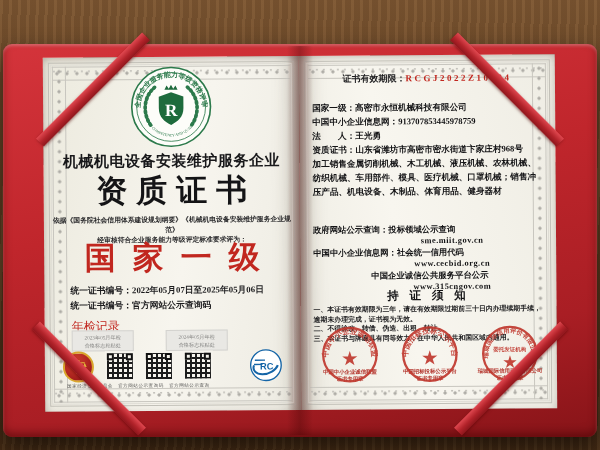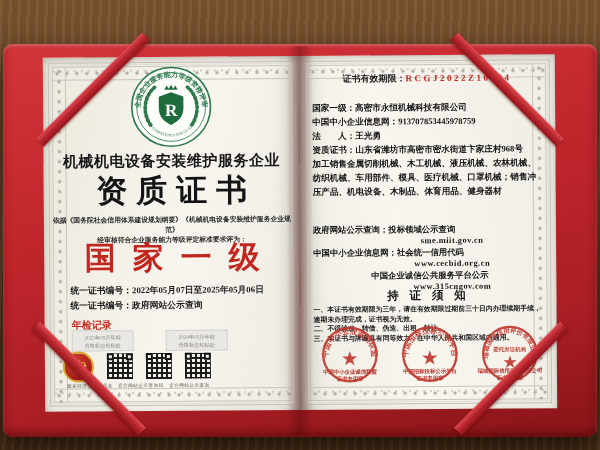--- a/index.html
+++ b/index.html
@@ -41,21 +41,21 @@
   .industry-title{position:absolute;top:95px;left:0;right:0;text-align:center;
     font-size:15px;font-weight:bold;color:#18181a;letter-spacing:.5px;}
   .cert-title{position:absolute;top:113px;left:0;right:0;text-align:center;
     font-size:31px;font-weight:bold;color:#141416;letter-spacing:9px;text-indent:9px;}
   .basis{position:absolute;top:158px;left:8px;right:8px;text-align:center;
     font-size:6.8px;line-height:10px;color:#2a2a2c;font-weight:bold;}
   .grade{position:absolute;top:180px;left:0;right:0;text-align:center;
     font-size:31px;font-weight:bold;color:#c1271f;letter-spacing:17px;text-indent:17px;}
   .kv{position:absolute;left:26px;font-size:8.8px;font-weight:bold;color:#1c1c1e;}
   .kv.validity{top:228px}.kv.evaltype{top:243px}
-  .annual-label{position:absolute;left:27px;top:261px;font-size:10px;font-weight:bold;color:#c1271f;}
+  .annual-label{position:absolute;left:27px;top:261px;font-size:12px;font-weight:normal;color:#c1271f;}
   .annual-row{position:absolute;left:27px;top:273px;display:flex;gap:32px;}
   .annual-box{width:62px;height:21px;background:#e9e8e4;border:1px solid #d4d3cf;
     color:#8a8a88;font-size:5.2px;line-height:7.5px;text-align:center;padding-top:3px;box-sizing:border-box;}
   .icon-row{position:absolute;left:18px;right:18px;top:293px;height:32px;display:flex;align-items:center;gap:13px;}
   .justice{width:31px;height:31px;border-radius:50%;flex:0 0 auto;
     background:radial-gradient(circle at 35% 30%,#d8432f,#a31d1c 70%);
     border:2px solid #d9a52c;box-sizing:border-box;display:flex;align-items:center;justify-content:center;}
   .qr{width:26px;height:26px;flex:0 0 auto;background:
     repeating-linear-gradient(0deg,#1c1c1c 0 2px,transparent 2px 5px),
     repeating-linear-gradient(90deg,#1c1c1c 0 2px,#f6f4ed 2px 5px);
@@ -123,21 +123,21 @@
       <div class="basis">
         <div>依据《国务院社会信用体系建设规划纲要》《机械机电设备安装维护服务企业规范》</div>
         <div>经审核符合企业服务能力等级评定标准要求评为：</div>
       </div>
       <div class="grade">国家一级</div>
 
       <div class="kv validity">
         <span>统一证书编号：</span><span>2022年05月07日至2025年05月06日</span>
       </div>
       <div class="kv evaltype">
-        <span>统一证书编号：</span><span>政府网站公示查询</span>
+        <span>统一证书编号：</span><span>官方网站公示查询码</span>
       </div>
 
       <div class="annual-label">年检记录</div>
       <div class="annual-row">
         <div class="annual-box">
           <div>2023年05月年检</div>
           <div>合格标志粘贴处</div>
         </div>
         <div class="annual-box">
           <div>2024年05月年检</div>
@@ -152,20 +152,28 @@
               <path d="M12 4 V19"></path>
                 <path d="M5 7.5 H19"></path>
                 <path d="M8.5 19.5 H15.5"></path>
             </g>
             <path d="M5 7.5 l-2.3 5 h4.6 z M19 7.5 l-2.3 5 h4.6 z" fill="#e8b93c"></path>
           </svg>
         </div>
         <div class="qr"></div>
         <div class="qr"></div>
         <div class="qr"></div>
+        <div class="rc-logo">
+          <svg viewBox="0 0 40 40">
+            <circle cx="20" cy="20" r="18" fill="#ffffff" stroke="#1565a7" stroke-width="1.6"></circle>
+            <path d="M6,20 a14,9 -20 1 0 28,0" fill="none" stroke="#1565a7" stroke-width="2.4"></path>
+            <path d="M7,14 h12 M6,19 h10" stroke="#1565a7" stroke-width="1.6"></path>
+            <text x="21" y="25" font-size="11" font-weight="bold" fill="#1565a7" text-anchor="middle" font-family="Liberation Sans, DejaVu Sans, sans-serif">RC</text>
+          </svg>
+        </div>
       </div>
       <div class="qr-caption">国家经济管理委员会　官方网站公示查询码　官方网站公示查询</div>
     </div>
 
     <div class="page page-right">
       <div class="frame"></div>
       <div class="orn top"></div>
       <div class="orn bottom"></div>
       <div class="orn side"></div>
 

